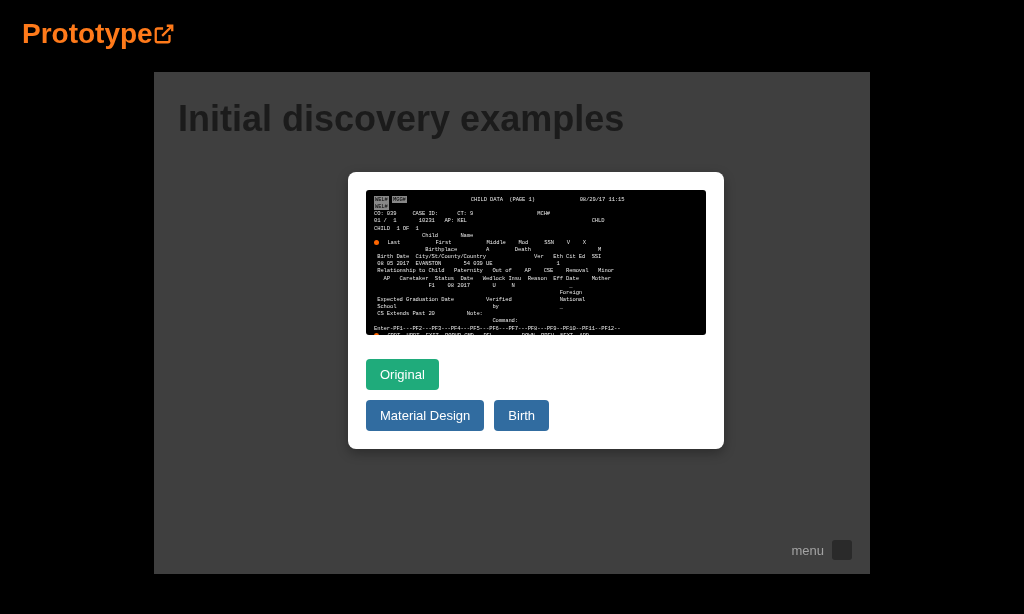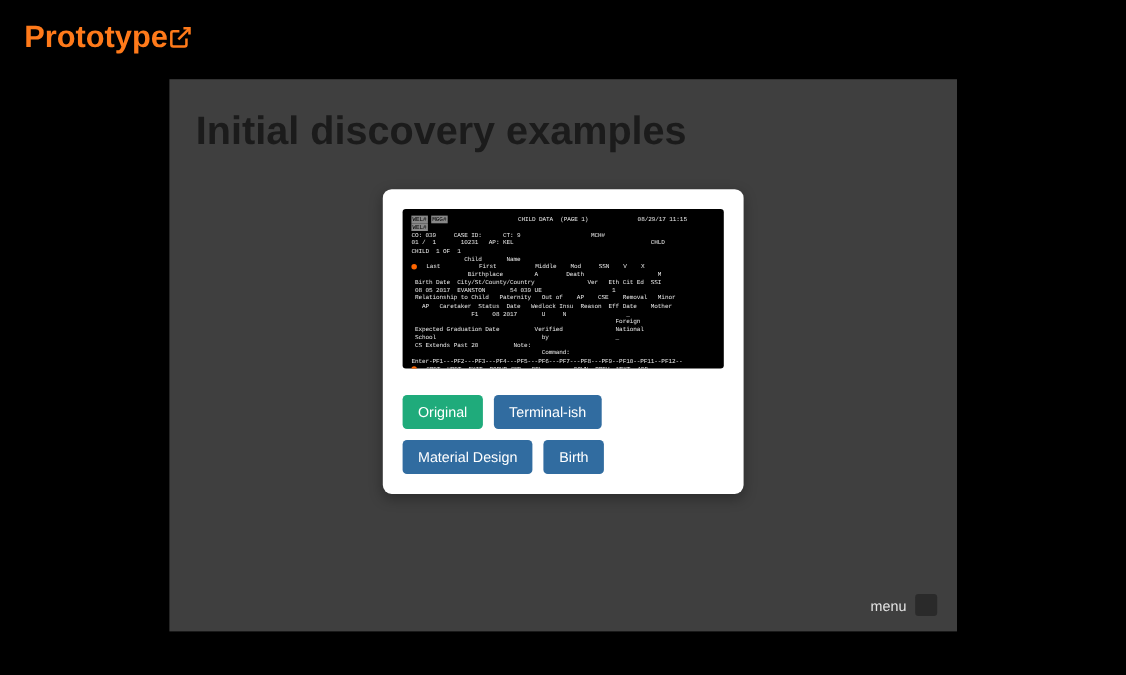--- a/index.html
+++ b/index.html
@@ -48,21 +48,21 @@
       top: 26px;
       left: 24px;
       color: #1b1b1b;
       font-size: 36px;
       font-weight: 700;
     }
     .modal-card {
       position: absolute;
       left: 194px;
       top: 100px;
-      width: 328px;
+      width: 376px;
       background: #ffffff;
       border-radius: 8px;
       padding: 18px;
       box-shadow: 0 4px 12px rgba(0,0,0,0.3);
     }
     .terminal-screenshot {
       width: 100%;
       height: 145px;
       background: #000000;
       border-radius: 3px;
@@ -119,21 +119,21 @@
     .btn-blue {
       background: #316ca0;
     }
     .footer-menu {
       position: absolute;
       bottom: 14px;
       right: 18px;
       display: flex;
       align-items: center;
       gap: 8px;
-      color: #e5e5e5;
+      color: #a3a3a3;
       font-size: 13px;
     }
     .menu-icon-box {
       width: 20px;
       height: 20px;
       background: #2a2a2a;
       border-radius: 3px;
     }
   </style>
 </head>
@@ -172,21 +172,20 @@
       <div class="term-line"> School                              by                   _</div>
       <div class="term-line"> CS Extends Past 20          Note:</div>
       <div class="term-line">                                     Command:</div>
       <div class="term-line">Enter-PF1---PF2---PF3---PF4---PF5---PF6---PF7---PF8---PF9--PF10--PF11--PF12--</div>
       <div class="term-line"><span class="term-bullet"></span><span>  CRDT  UPDT  EXIT  POPUP CMD   DEL         DOWN  PREV  NEXT  ADD</span></div>
     </div>
 
     <div class="button-rows">
       <div class="button-row">
         <button class="btn btn-green">Original</button>
-        <button class="btn btn-blue">Terminal-ish</button>
       </div>
       <div class="button-row">
         <button class="btn btn-blue">Material Design</button>
         <button class="btn btn-blue">Birth</button>
       </div>
     </div>
   </div>
 
   <div class="footer-menu">
     <span>menu</span>

